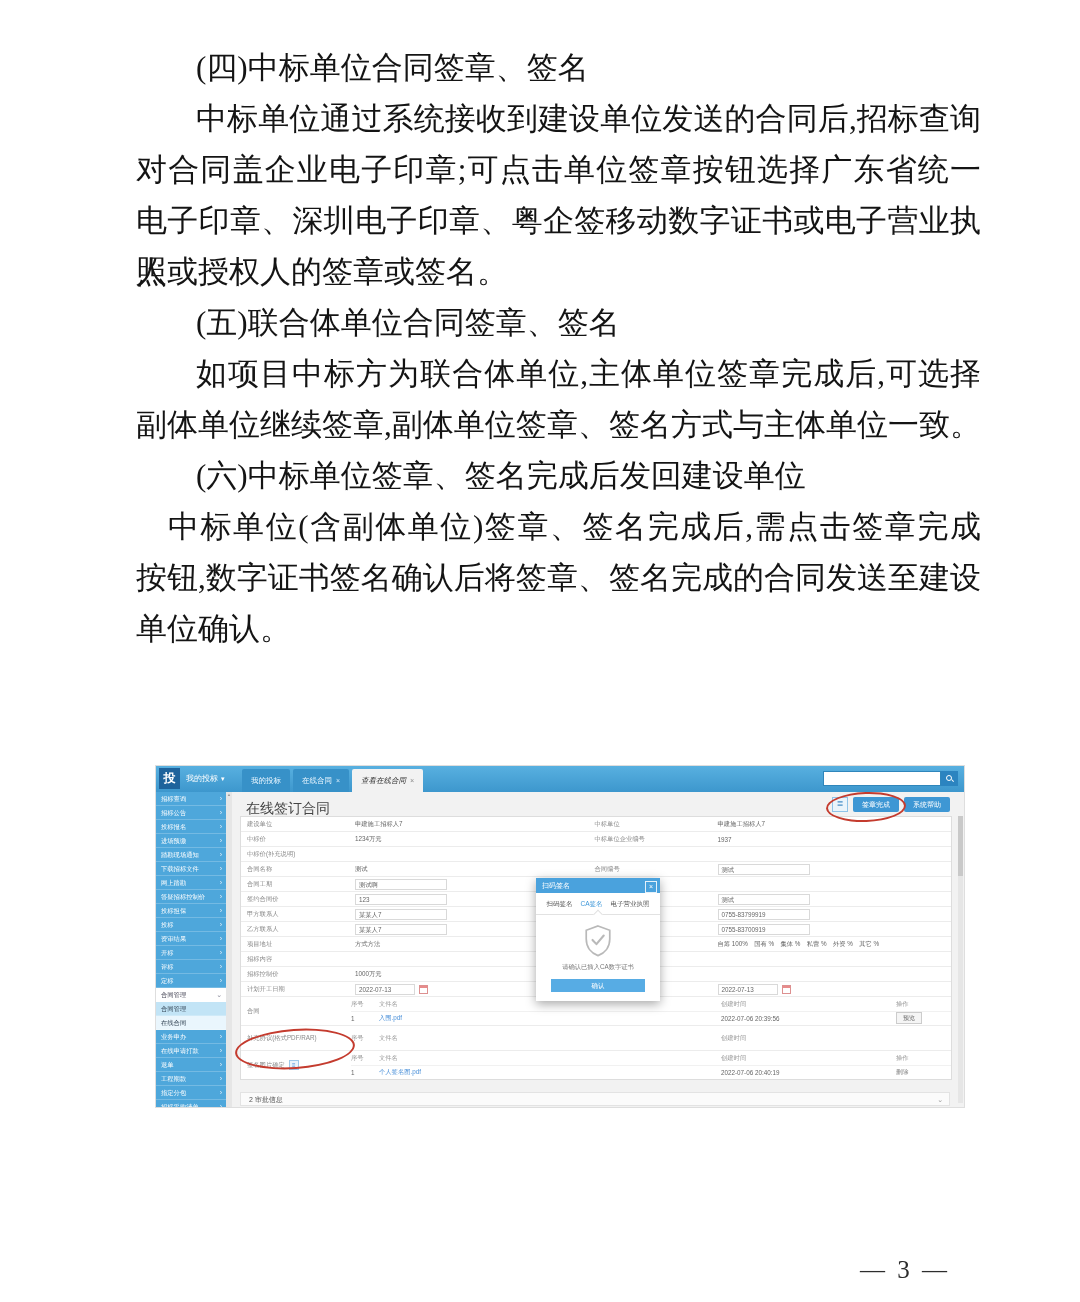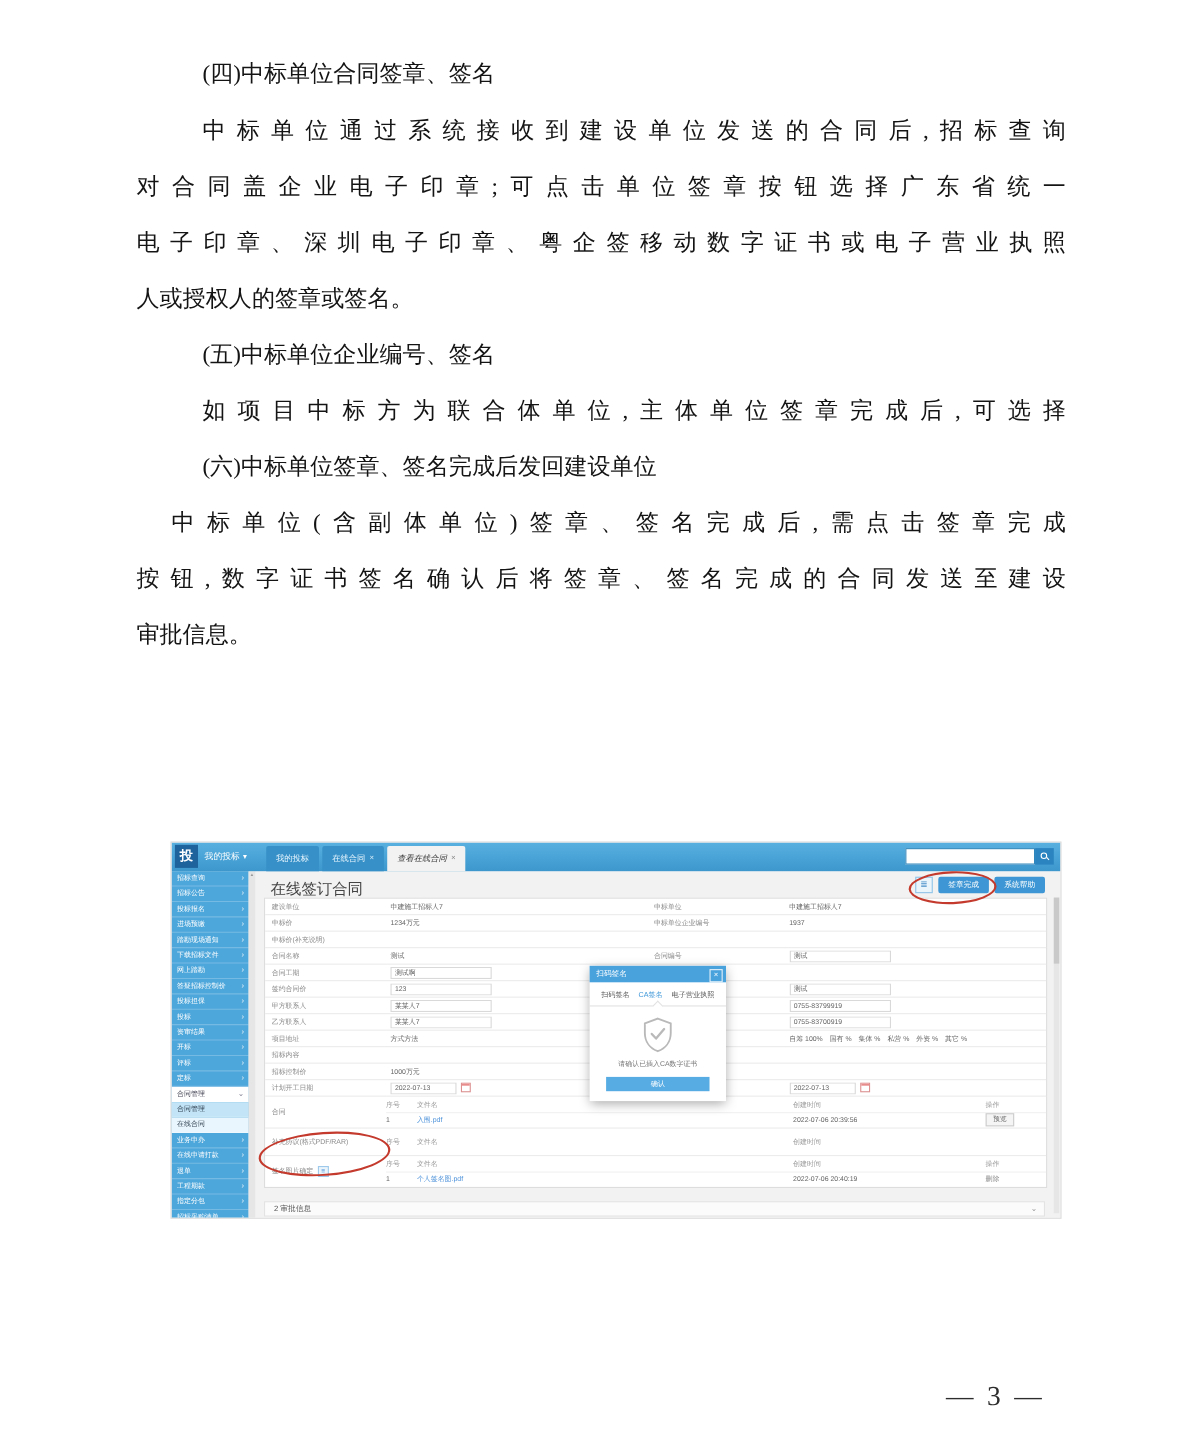--- a/index.html
+++ b/index.html
@@ -1,22 +1,22 @@
 <!DOCTYPE html>
 <html><head>
 <meta charset="utf-8">
 <style>
   html,body{margin:0;padding:0;}
   body{width:1080px;height:1302px;position:relative;background:#ffffff;
        font-family:"Liberation Sans",sans-serif;overflow:hidden;}
 
   
-  .doc{position:absolute;left:124px;top:42px;width:845px;
+  .doc{position:absolute;left:136px;top:42px;width:845px;
        font-family:"Liberation Serif","DejaVu Serif",serif;
-       font-size:21px;line-height:51px;color:#141414;}
+       font-size:31px;line-height:51px;color:#141414;}
   .ln{height:51px;white-space:nowrap;}
   .ln.fill{white-space:normal;text-align:justify;text-align-last:justify;}
   .ind2{text-indent:60px;}
   .ind1{text-indent:32px;}
   .pageno{position:absolute;right:130px;bottom:18px;
           font-family:"Liberation Serif","DejaVu Serif",serif;
           font-size:25px;color:#2d2d2d;letter-spacing:3px;}
 
   
   .shot{position:absolute;left:155px;top:765px;width:808px;height:341px;
@@ -137,26 +137,27 @@
 </style>
 </head>
 <body>
 
 <div class="doc">
   <div class="ln ind2">(四)中标单位合同签章、签名</div>
   <div class="ln ind2 fill">中标单位通过系统接收到建设单位发送的合同后,招标查询</div>
   <div class="ln fill">对合同盖企业电子印章;可点击单位签章按钮选择广东省统一</div>
   <div class="ln fill">电子印章、深圳电子印章、粤企签移动数字证书或电子营业执照</div>
   <div class="ln">人或授权人的签章或签名。</div>
-  <div class="ln ind2">(五)中标单位企业编号、签名</div>
+  <div class="ln ind2">(五)联合体单位合同签章、签名</div>
   <div class="ln ind2 fill">如项目中标方为联合体单位,主体单位签章完成后,可选择</div>
+  <div class="ln fill">副体单位继续签章,副体单位签章、签名方式与主体单位一致。</div>
   <div class="ln ind2">(六)中标单位签章、签名完成后发回建设单位</div>
   <div class="ln ind1 fill">中标单位(含副体单位)签章、签名完成后,需点击签章完成</div>
   <div class="ln fill">按钮,数字证书签名确认后将签章、签名完成的合同发送至建设</div>
-  <div class="ln">审批信息。</div>
+  <div class="ln">单位确认。</div>
 </div>
 
 <div class="pageno">— 3 —</div>
 
 <div class="shot">
 
   <div class="sh-top">
     <div class="sh-logo">投</div>
     <div class="sh-ws">我的投标</div>
     <div class="tabs">

